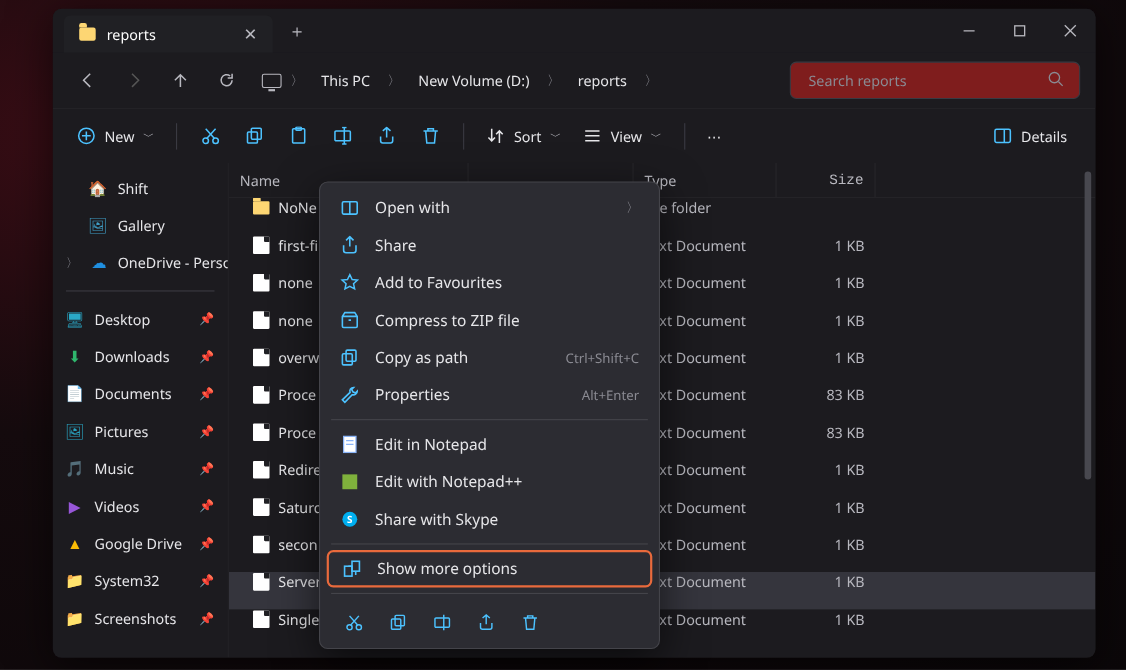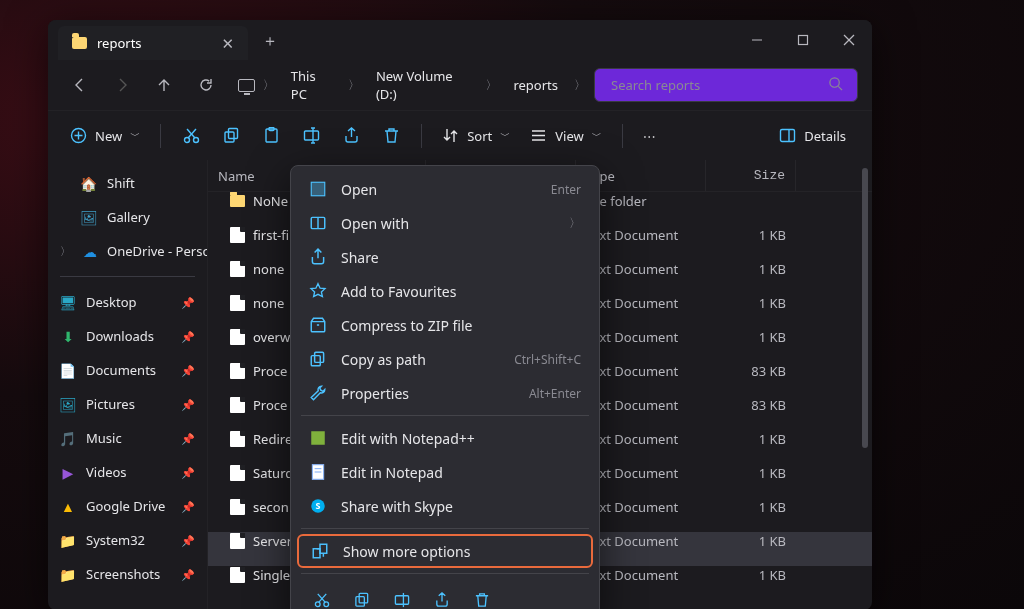--- a/index.html
+++ b/index.html
@@ -12,41 +12,41 @@
     --stroke:#3a3a42;
     --text:#e6e6e9;
     --text-dim:#b8b8bf;
     --text-dimmer:#8a8a92;
     --accent:#4cc2ff;
     --menu-bg:#2c2c32;
     --highlight:#e96a3c;
   }
   *{box-sizing:border-box;font-family:"Segoe UI",system-ui,sans-serif;}
   body{margin:0;background:radial-gradient(ellipse at 10% 20%,#3a0d15 0%,#150b0e 40%,#0b0709 100%);width:1024px;height:609px;overflow:hidden;color:var(--text);font-size:13px;}
-  .window{position:absolute;left:48px;top:20px;width:824px;height:590px;background:var(--win-bg);border-radius:8px;box-shadow:0 8px 40px rgba(0,0,0,.6);overflow:hidden;display:flex;flex-direction:column;}
+  .window{position:absolute;left:48px;top:8px;width:948px;height:590px;background:var(--win-bg);border-radius:8px;box-shadow:0 8px 40px rgba(0,0,0,.6);overflow:hidden;display:flex;flex-direction:column;}
   
   .titlebar{height:40px;display:flex;align-items:center;background:var(--win-bg);}
   .tab{display:flex;align-items:center;gap:10px;height:34px;margin-left:10px;margin-top:6px;padding:0 14px;background:var(--panel);border-radius:6px 6px 0 0;min-width:190px;}
   .tab .folder{width:15px;height:12px;background:#fdd673;border-radius:2px;position:relative;}
   .tab .folder::before{content:"";position:absolute;top:-4px;left:0;width:7px;height:4px;background:#fdd673;border-radius:2px 2px 0 0;}
   .tab-title{flex:1;color:#fff;font-size:13px;}
   .tab-close{color:var(--text-dim);font-size:15px;cursor:pointer;}
   .newtab{width:32px;height:32px;display:flex;align-items:center;justify-content:center;color:var(--text-dim);font-size:16px;margin-left:6px;cursor:pointer;}
   .spacer{flex:1;}
   .winbtn{width:46px;height:40px;display:flex;align-items:center;justify-content:center;color:var(--text-dim);cursor:pointer;}
   
   .addrbar{height:50px;display:flex;align-items:center;gap:6px;padding:0 14px;background:var(--win-bg);}
   .navbtn{width:36px;height:36px;display:flex;align-items:center;justify-content:center;color:var(--text-dim);border-radius:4px;cursor:pointer;}
   .navbtn.disabled{color:#555;}
   .crumbs{display:flex;align-items:center;gap:4px;margin-left:8px;flex:1;}
   .crumb{padding:6px 10px;color:var(--text);cursor:pointer;border-radius:4px;}
   .chev{color:var(--text-dimmer);font-size:12px;padding:0 2px;}
   .pc-icon{width:18px;height:13px;border:1.5px solid var(--text-dim);border-radius:2px;position:relative;margin-right:2px;}
   .pc-icon::after{content:"";position:absolute;bottom:-4px;left:5px;width:6px;height:1.5px;background:var(--text-dim);}
-  .search{width:264px;height:34px;background:#6d28d9;border:1px solid var(--stroke);border-radius:6px;display:flex;align-items:center;padding:0 14px;gap:10px;}
+  .search{width:264px;height:34px;background:#7f1d1d;border:1px solid var(--stroke);border-radius:6px;display:flex;align-items:center;padding:0 14px;gap:10px;}
   .search input{flex:1;background:none;border:none;outline:none;color:var(--text);font-size:13px;}
   .search input::placeholder{color:var(--text-dimmer);}
   
   .toolbar{height:50px;display:flex;align-items:center;gap:4px;padding:0 14px;border-top:1px solid rgba(255,255,255,.03);}
   .tbtn{height:36px;min-width:36px;display:flex;align-items:center;justify-content:center;gap:8px;color:var(--accent);border-radius:4px;cursor:pointer;padding:0 8px;}
   .tbtn.txt{color:var(--text);justify-content:space-between;}
   .sep{width:1px;height:24px;background:var(--stroke);margin:0 8px;}
   .tbtn svg{width:17px;height:17px;stroke:currentColor;fill:none;stroke-width:1.4;}
   .details-pill{margin-left:auto;display:flex;align-items:center;gap:8px;color:var(--text);padding:6px 12px;border-radius:4px;cursor:pointer;}
   
@@ -424,30 +424,20 @@
         </div>
       <div class="scroll"></div>
     </div>
   </div>
 
 </div>
 
 <div class="menu" id="menu">
     <div class="mi">
       <span class="mico">
-        <svg viewBox="0 0 16 16">
-          <rect x="2" y="2" width="12" height="12" fill="#4cc2ff" opacity=".35"></rect>
-          <rect x="2" y="2" width="12" height="12" fill="none" stroke="#4cc2ff"></rect>
-        </svg>
-      </span>
-      <span>Open</span>
-      <span class="short">Enter</span>
-    </div>
-    <div class="mi">
-      <span class="mico">
         <svg viewBox="0 0 16 16" fill="none" stroke="#4cc2ff" stroke-width="1.3">
           <rect x="2" y="3" width="12" height="10" rx="1"></rect>
           <path d="M8 3v10"></path>
         </svg>
       </span>
       <span>Open with</span>
       <span class="arrow">〉</span>
     </div>
     <div class="mi">
       <span class="mico">
@@ -486,41 +476,41 @@
     <div class="mi">
       <span class="mico">
         <svg viewBox="0 0 16 16" fill="none" stroke="#4cc2ff" stroke-width="1.3">
           <path d="M14 5a3 3 0 0 1-4 2.8L4 14l-2-2 6.2-6A3 3 0 0 1 11 2l-1.5 1.5 1 2 2 1z"></path>
         </svg>
       </span>
       <span>Properties</span>
       <span class="short">Alt+Enter</span>
     </div>
     <div class="msep"></div>
-    <div class="mi">
-      <span class="mico">
-        <svg viewBox="0 0 16 16">
-          <rect x="2" y="2" width="12" height="12" fill="#7fb13c"></rect>
-        </svg>
-      </span>
-      <span>Edit with Notepad++</span>
-    </div>
     <div class="mi">
       <span class="mico">
         <svg viewBox="0 0 16 16">
           <rect x="3" y="1.5" width="10" height="13" fill="#fff" stroke="#8ab4f8"></rect>
           <line x1="5" y1="5" x2="11" y2="5" stroke="#8ab4f8"></line>
           <line x1="5" y1="8" x2="11" y2="8" stroke="#8ab4f8"></line>
         </svg>
       </span>
       <span>Edit in Notepad</span>
     </div>
     <div class="mi">
       <span class="mico">
         <svg viewBox="0 0 16 16">
+          <rect x="2" y="2" width="12" height="12" fill="#7fb13c"></rect>
+        </svg>
+      </span>
+      <span>Edit with Notepad++</span>
+    </div>
+    <div class="mi">
+      <span class="mico">
+        <svg viewBox="0 0 16 16">
           <circle cx="8" cy="8" r="6" fill="#00aff0"></circle>
           <text x="8" y="11" text-anchor="middle" fill="#fff" font-size="8" font-weight="bold">S</text>
         </svg>
       </span>
       <span>Share with Skype</span>
     </div>
     <div class="msep"></div>
     <div class="mi hl">
       <span class="mico">
         <svg viewBox="0 0 16 16" fill="none" stroke="#4cc2ff" stroke-width="1.3">

